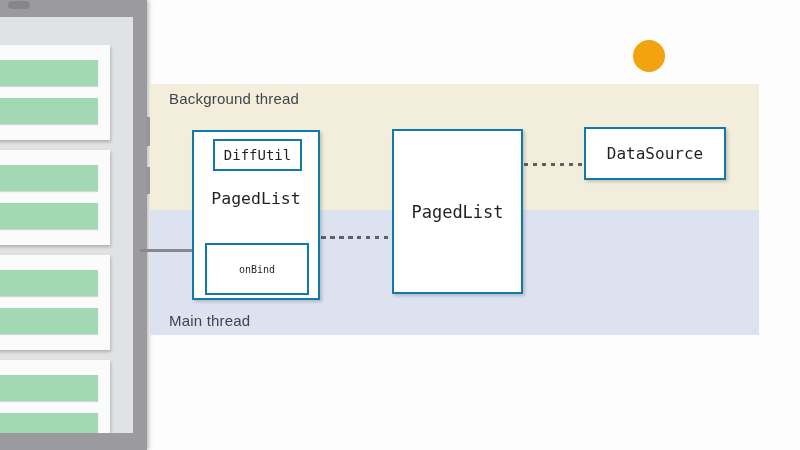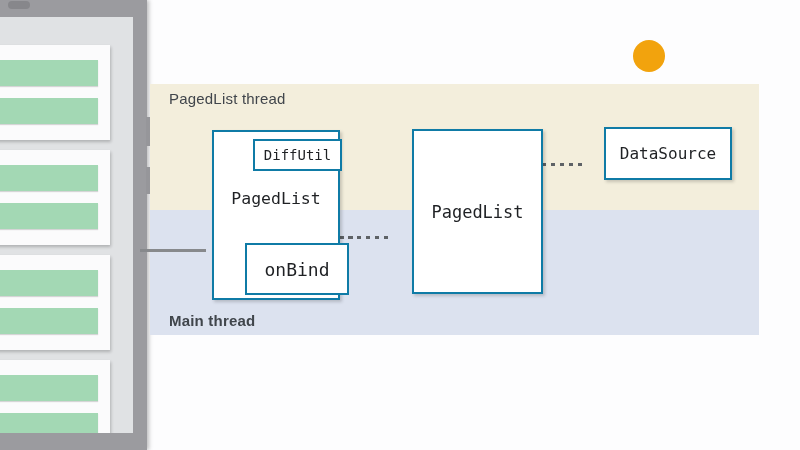--- a/index.html
+++ b/index.html
@@ -37,40 +37,39 @@
   .side-btn-2{top:167px;height:27px}
   
   .band{position:absolute;left:150px;width:609px;}
   .band-background{top:84px;height:126px;}
   .band-main{top:210px;height:125px;}
   .band-label{
     position:absolute;left:19px;font-size:15px;color:#40454b;
     letter-spacing:.2px;
   }
   .band-background .band-label{top:6px;}
-  .band-main .band-label{bottom:6px;font-weight:bold;}
+  .band-main .band-label{bottom:6px;}
   
   .dbox{
     position:absolute;background:#fff;border:2.5px solid #0f7ba6;
     box-sizing:border-box;box-shadow:2px 2px 3px rgba(0,0,0,.18);
     font-family:"DejaVu Sans Mono","Liberation Mono",monospace;
     color:#1f2124;display:flex;align-items:center;justify-content:center;
     text-align:center;
-    margin-left:20px;
   }
   .inner-box{border-width:2px;box-shadow:none;}
   .box-adapter{left:192px;top:130px;width:128px;height:170px;display:block;}
   .box-diffutil{left:19px;top:7px;width:89px;height:32px;font-size:14px;}
   .adapter-title{
     position:absolute;left:0;top:55px;width:100%;text-align:center;
     font-size:16.5px;line-height:23px;
   }
-  .box-onbind{left:11px;top:111px;width:104px;height:52px;font-size:18px;line-height:19px;}
+  .box-onbind{left:11px;top:111px;width:104px;height:52px;font-size:10px;line-height:19px;}
   .box-pagedlist{left:392px;top:129px;width:131px;height:165px;font-size:17px;}
-  .box-datasource{left:584px;top:127px;width:128px;height:53px;font-size:16px;}
+  .box-datasource{left:584px;top:127px;width:142px;height:53px;font-size:16px;}
   
   .connector-solid{
     position:absolute;left:140px;top:249px;width:66px;height:3px;background:#87898c;
   }
   .connector-dashed{
     position:absolute;height:3px;
     background:repeating-linear-gradient(90deg,#5e6266 0 4.5px,transparent 4.5px 9px);
   }
   .dash-adapter-pagedlist{left:321px;top:236px;width:71px;}
   .dash-pagedlist-datasource{left:524px;top:163px;width:60px;}
@@ -102,21 +101,21 @@
         <div class="list-card" style="top: 343px;">
           <div class="green-bar bar-1" style="background: rgb(163, 216, 180);"></div>
           <div class="green-bar bar-2" style="background: rgb(163, 216, 180);"></div>
         </div>
       </div>
   </div>
   <div class="phone-side-button side-btn-1"></div>
   <div class="phone-side-button side-btn-2"></div>
 
   <div class="band band-background" id="band-bg" style="background: rgb(243, 238, 220);">
-    <span class="band-label">PagedList thread</span>
+    <span class="band-label">Background thread</span>
   </div>
   <div class="band band-main" id="band-main" style="background: rgb(220, 226, 239);">
     <span class="band-label">Main thread</span>
   </div>
 
   <div class="connector-solid"></div>
   <div class="connector-dashed dash-adapter-pagedlist"></div>
   <div class="connector-dashed dash-pagedlist-datasource"></div>
 
   <div class="dbox box-adapter">

